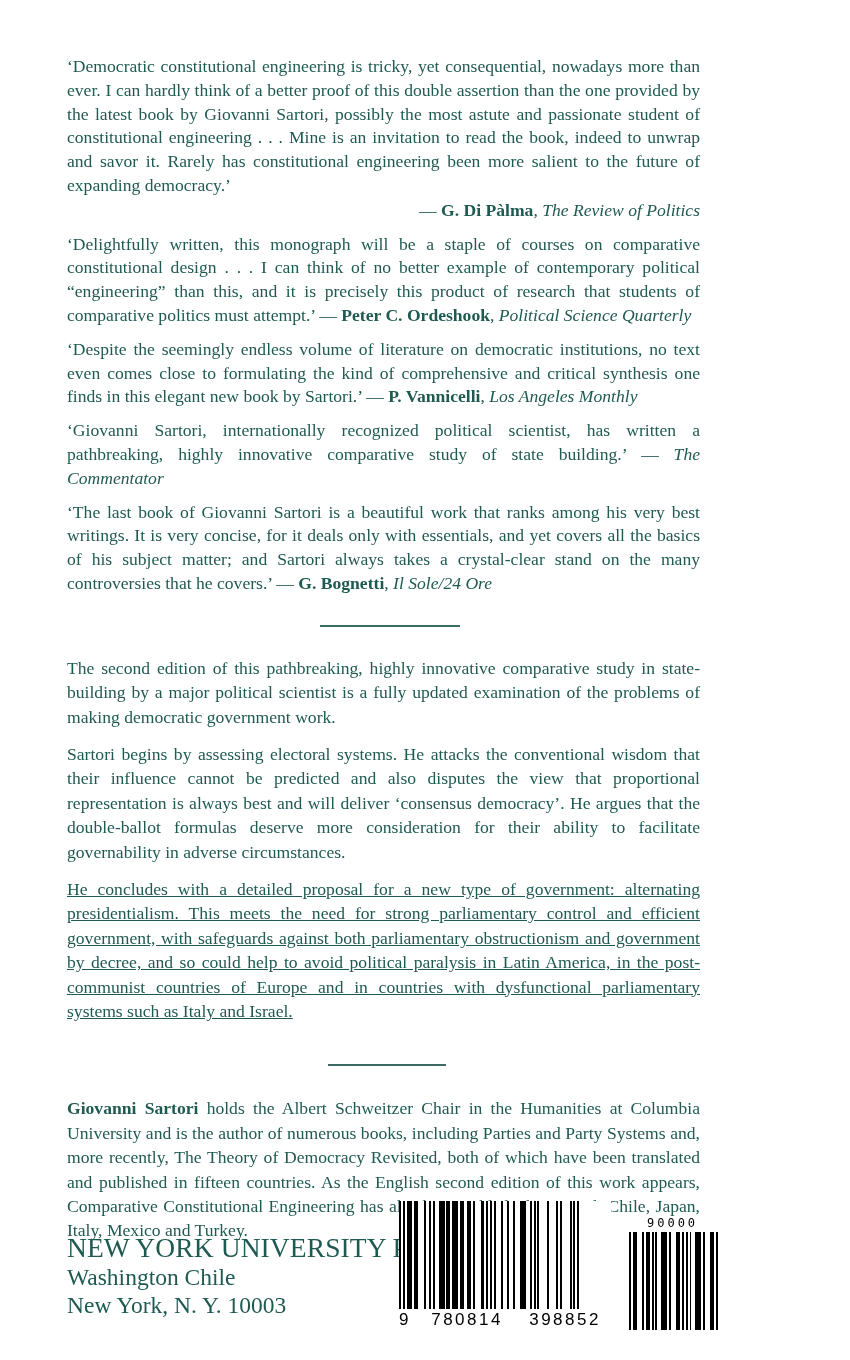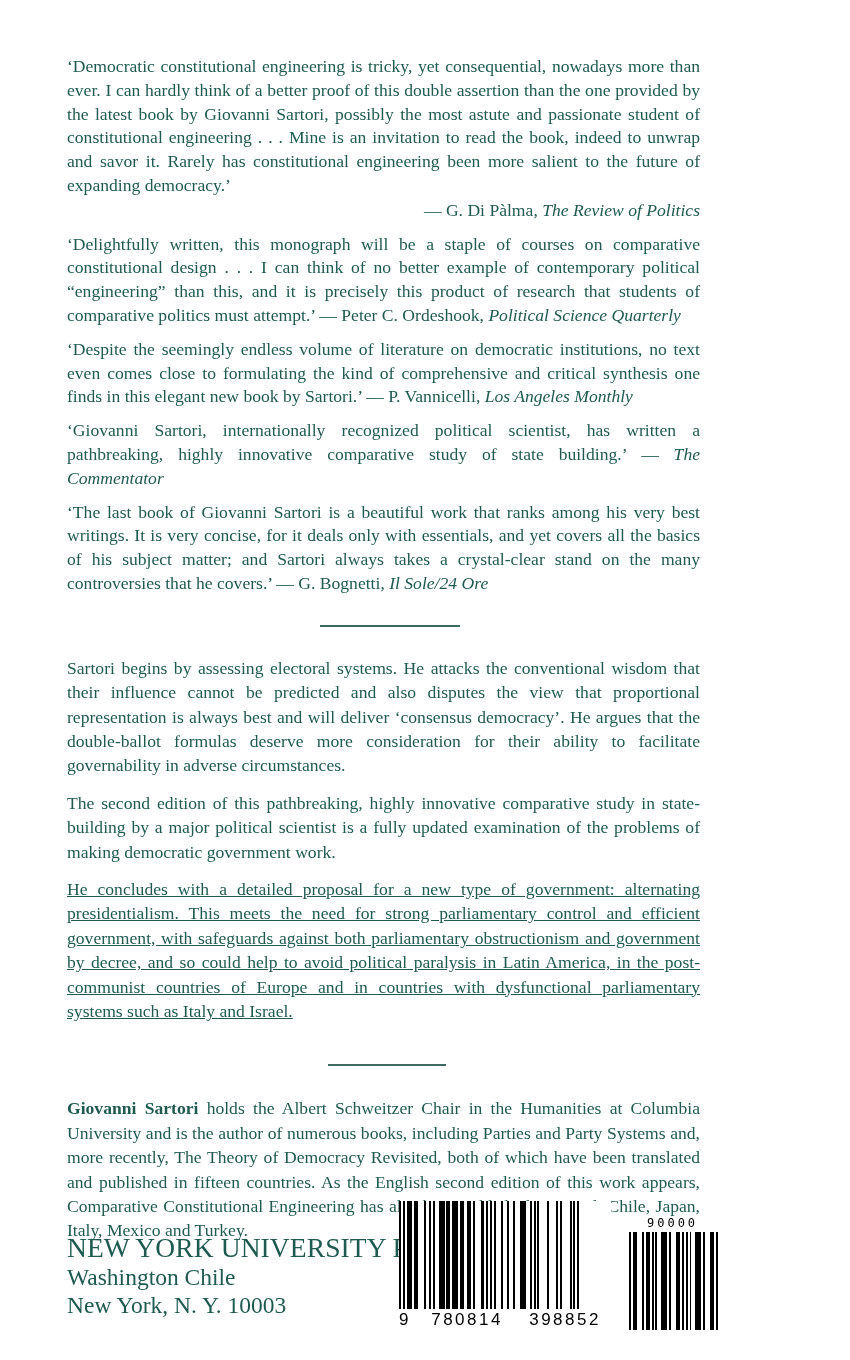--- a/index.html
+++ b/index.html
@@ -28,21 +28,21 @@
   }
   .quote {
     font-size: 17.6px;
     line-height: 23.8px;
     text-align: justify;
     text-justify: inter-word;
     margin: 0 0 10px 0;
     hyphens: manual;
   }
   .quote:last-child { margin-bottom: 0; }
-  .quote .src-name { font-weight: normal; }
+  .quote .src-name { font-weight: bold; }
   .quote .src-pub  { font-style: italic; }
   .attrib-right {
     display: block;
     text-align: right;
     margin-top: 1px;
   }
 
   
   .rule-wrap {
     display: flex;
@@ -180,22 +180,22 @@
 
     <p class="quote"><span>‘The last book of Giovanni Sartori is a beautiful work that ranks among his very best writings. It is very concise, for it deals only with essentials, and yet covers all the basics of his subject matter; and Sartori always takes a crystal-clear stand on the many controversies that he covers.’ </span><span>— </span><span class="src-name">G. Bognetti</span><span>, </span><span class="src-pub">Il Sole/24 Ore</span></p>
 
   </section>
 
   <div class="rule-wrap">
     <div class="rule rule-1"></div>
   </div>
 
   <section class="blurb">
+    <p>The second edition of this pathbreaking, highly innovative comparative study in state-building by a major political scientist is a fully updated examination of the problems of making democratic government work.</p>
     <p>Sartori begins by assessing electoral systems. He attacks the conventional wisdom that their influence cannot be predicted and also disputes the view that proportional representation is always best and will deliver ‘consensus democracy’. He argues that the double-ballot formulas deserve more consideration for their ability to facilitate governability in adverse circumstances.</p>
-    <p>The second edition of this pathbreaking, highly innovative comparative study in state-building by a major political scientist is a fully updated examination of the problems of making democratic government work.</p>
     <p>He concludes with a detailed proposal for a new type of government: alternating presidentialism. This meets the need for strong parliamentary control and efficient government, with safeguards against both parliamentary obstructionism and government by decree, and so could help to avoid political paralysis in Latin America, in the post-communist countries of Europe and in countries with dysfunctional parliamentary systems such as Italy and Israel.</p>
   </section>
 
   <div class="rule-wrap">
     <div class="rule rule-2"></div>
   </div>
 
   <section class="bio">
     <p style="margin:0;"><span class="bio-name">Giovanni Sartori</span><span> holds the Albert Schweitzer Chair in the Humanities at Columbia University and is the author of numerous books, including </span><span class="bk">Parties and Party Systems</span><span> and, more recently, </span><span class="bk">The Theory of Democracy Revisited</span><span>, both of which have been translated and published in fifteen countries. As the English second edition of this work appears, </span><span class="bk">Comparative Constitutional Engineering</span><span> has also been published in Brazil, Chile, Japan, Italy, Mexico and Turkey.</span></p>
   </section>

